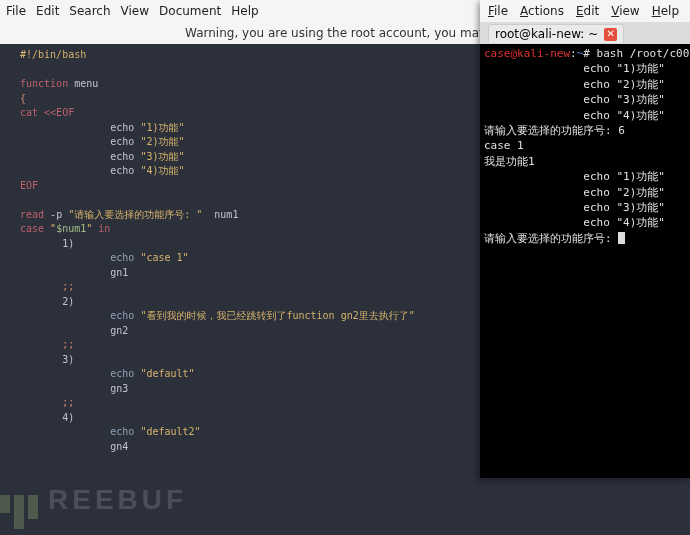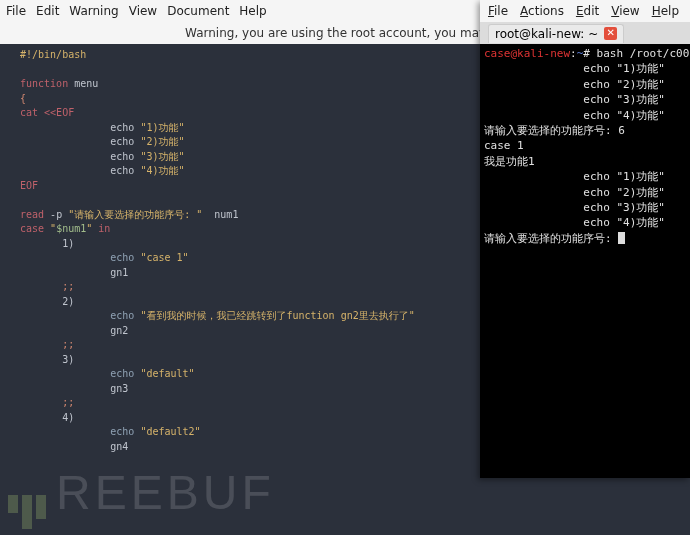--- a/index.html
+++ b/index.html
@@ -43,24 +43,24 @@
   height: calc(535px - 44px);
   overflow: hidden;
 }
 .c-red { color: #bf616a; }
 .c-orange { color: #d08770; }
 .c-yellow { color: #d6b36a; }
 .c-green { color: #a3be8c; }
 .c-blue { color: #8fa1b3; }
 .watermark {
   position: absolute;
-  left: 8px;
+  left: 0;
   bottom: 6px;
-  font-size: 48px;
-  font-weight: 400;
+  font-size: 28px;
+  font-weight: 700;
   letter-spacing: 4px;
   color: rgba(255,255,255,0.15);
   font-family: Arial, sans-serif;
   pointer-events: none;
   user-select: none;
 }
 .watermark .bars {
   display: inline-flex;
   gap: 4px;
   vertical-align: -4px;
@@ -108,21 +108,21 @@
   font-size: 12px;
   gap: 6px;
 }
 .term-tab {
   background: #eaeaea;
   padding: 2px 6px;
   border: 1px solid #ccc;
   border-bottom: none;
   border-radius: 3px 3px 0 0;
   display: flex;
-  align-items: flex-start;
+  align-items: flex-end;
   gap: 6px;
 }
 .close-btn {
   display: inline-flex;
   width: 13px;
   height: 13px;
   background: #e34f3c;
   color: #fff;
   font-size: 10px;
   align-items: center;
@@ -150,21 +150,21 @@
   background: #ddd;
   vertical-align: -2px;
 }
 </style>
 </head>
 <body>
 
 <div class="editor-menubar">
   <span>File</span>
   <span>Edit</span>
-  <span>Warning</span>
+  <span>Search</span>
   <span>View</span>
   <span>Document</span>
   <span>Help</span>
 </div>
 <div class="warning-bar">
   <span>Warning, you are using the root account, you may ha</span>
 </div>
 <div class="code-area"><span class="c-yellow">#!/bin/bash</span>
 <span></span>
 <span class="c-red">function</span><span> menu</span>

